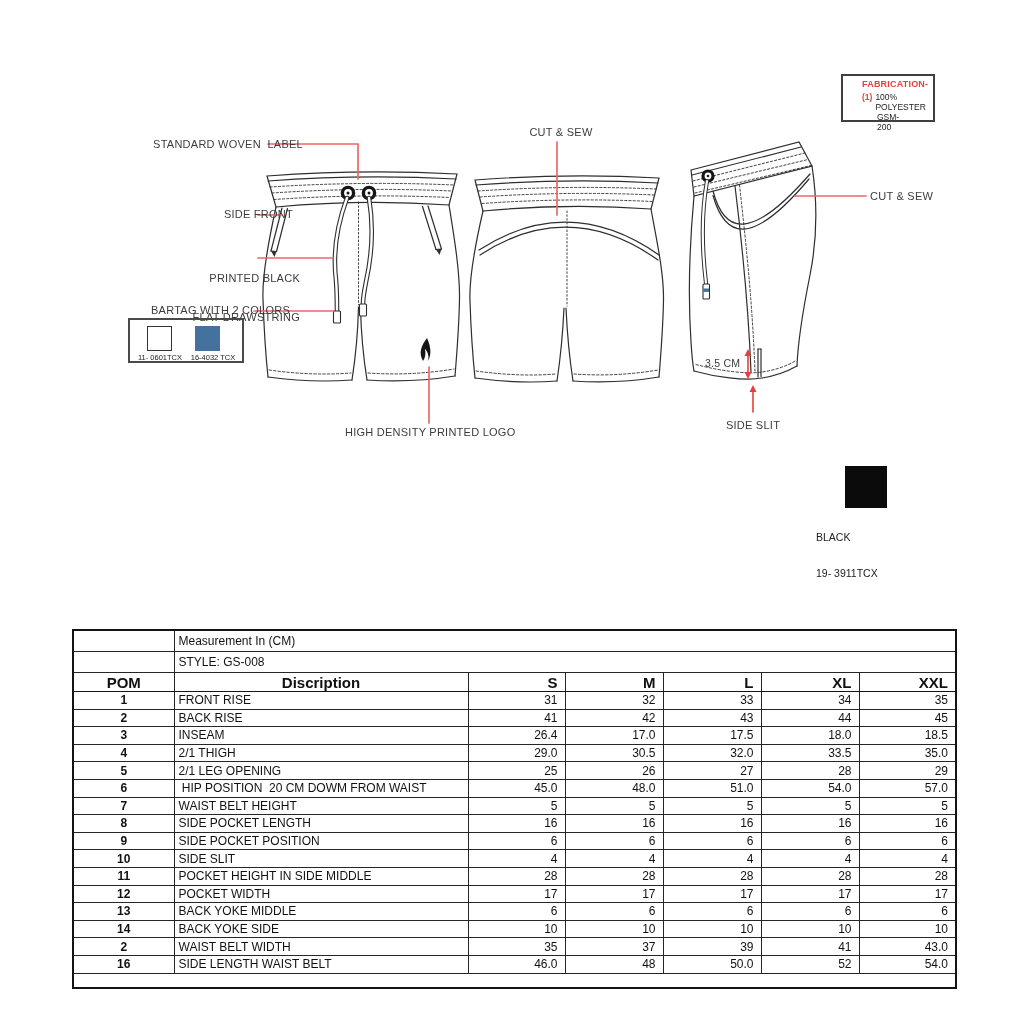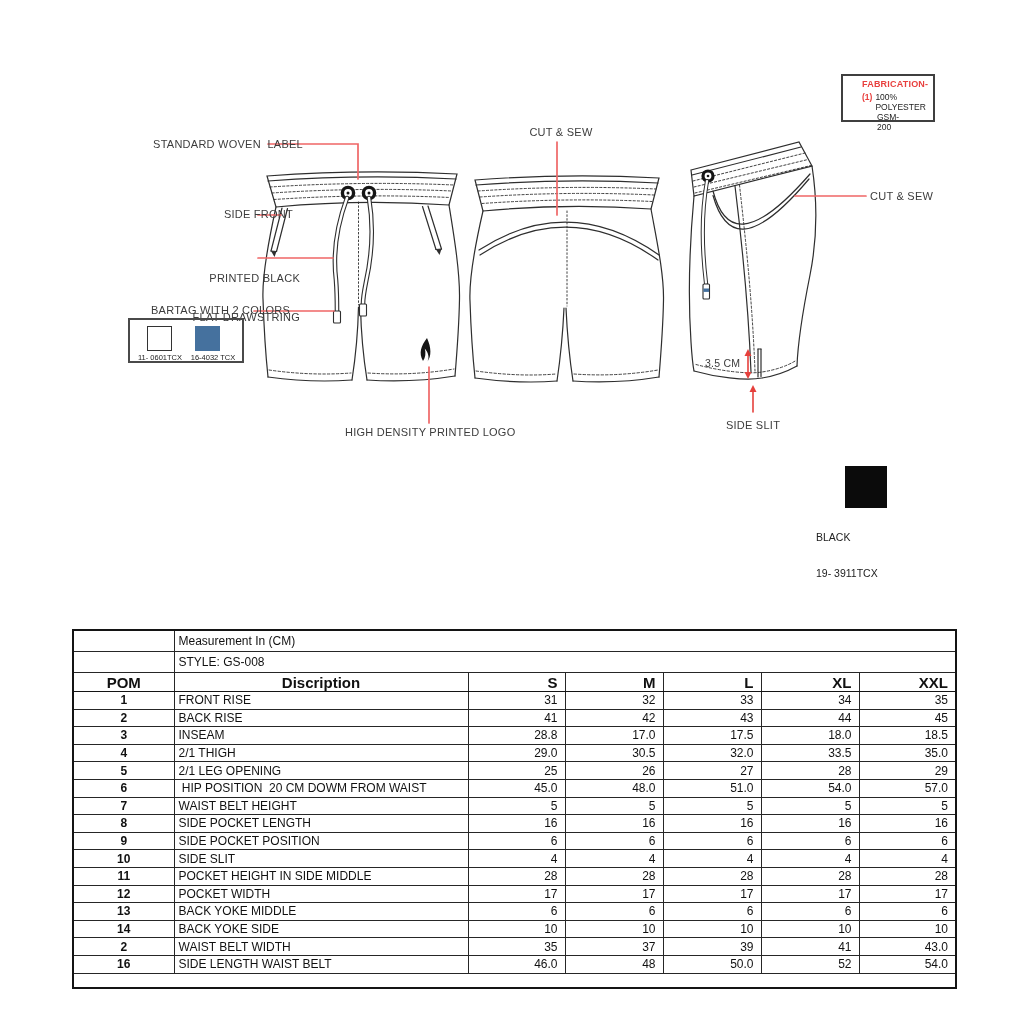--- a/index.html
+++ b/index.html
@@ -276,21 +276,21 @@
             <td class="c-val">41</td>
             <td class="c-val">42</td>
             <td class="c-val">43</td>
             <td class="c-val">44</td>
             <td class="c-val">45</td>
           </tr>
 
           <tr>
             <td class="c-pom">3</td>
             <td class="c-desc">INSEAM</td>
-            <td class="c-val">28.8</td>
+            <td class="c-val">26.4</td>
             <td class="c-val">17.0</td>
             <td class="c-val">17.5</td>
             <td class="c-val">18.0</td>
             <td class="c-val">18.5</td>
           </tr>
 
           <tr>
             <td class="c-pom">4</td>
             <td class="c-desc">2/1 THIGH</td>
             <td class="c-val">29.0</td>

